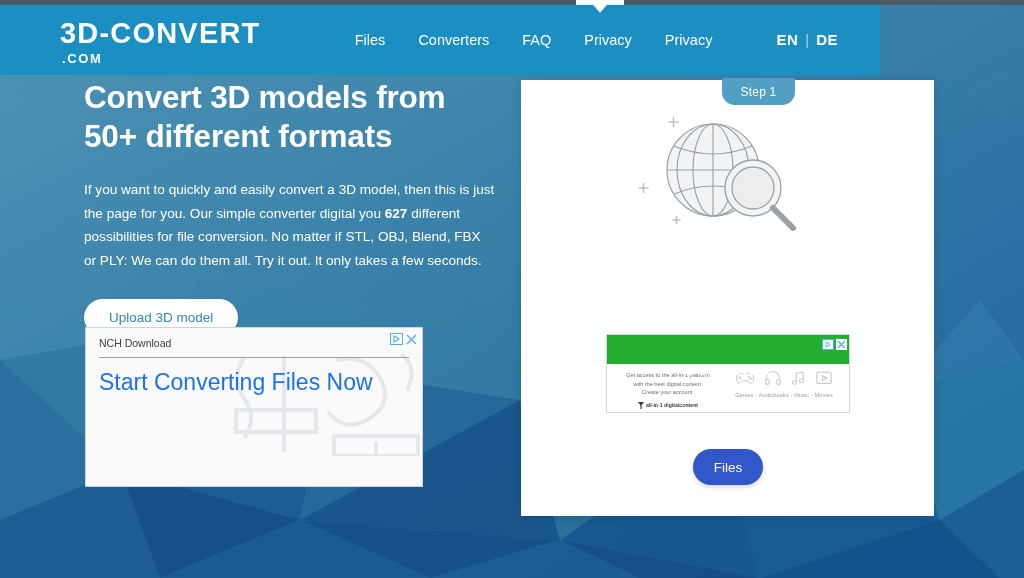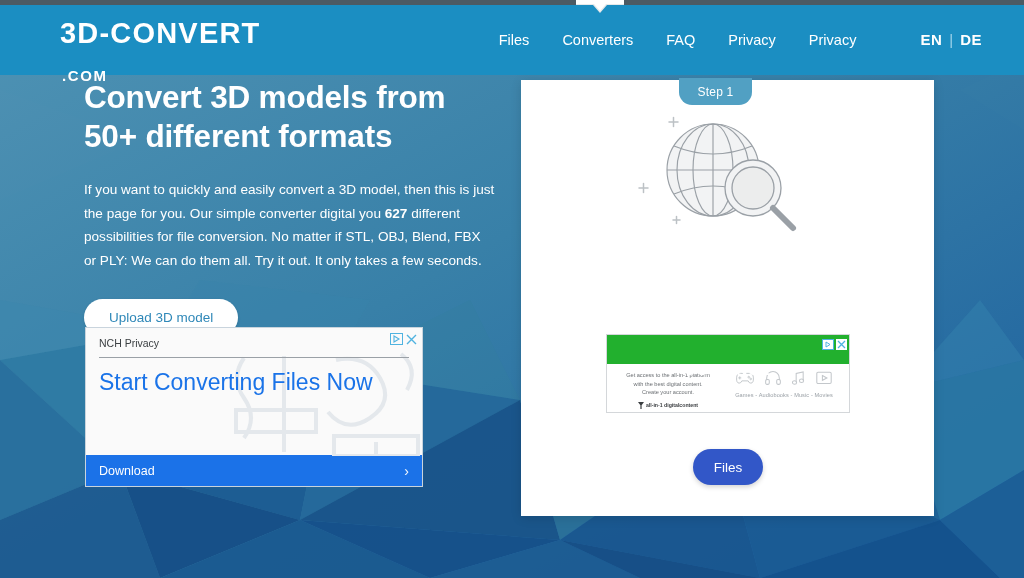--- a/index.html
+++ b/index.html
@@ -35,43 +35,43 @@
     top: 0; left: 576px;
     width: 48px; height: 14px;
     z-index: 41;
   }
   #notch svg { display: block; }
 
   
   #header {
     position: absolute;
     top: 5px; left: 0;
-    width: 1024px; height: 70px;
+    width: 880px; height: 70px;
     background: #1b8ec2;
     z-index: 30;
   }
   #logo {
     position: absolute;
     left: 60px; top: 14px;
     color: #ffffff;
     line-height: 1;
     user-select: none;
   }
   #logo-main {
     display: block;
     font-size: 29px;
     font-weight: bold;
     letter-spacing: 1.2px;
   }
   #logo-sub {
     display: block;
-    font-size: 15px;
+    font-size: 13px;
     font-weight: bold;
     letter-spacing: 1.6px;
-    margin-top: 20px;
+    margin-top: 4px;
     margin-left: 2px;
   }
   #nav {
     position: absolute;
     right: 18px; top: 26px;
     display: flex;
     align-items: center;
   }
   .nav-link {
     color: #ffffff;
@@ -210,21 +210,21 @@
   #card {
     position: absolute;
     left: 521px; top: 80px;
     width: 413px; height: 436px;
     background: #ffffff;
     z-index: 20;
     box-shadow: 0 2px 10px rgba(0,0,0,0.13);
   }
   #step-badge {
     position: absolute;
-    left: 679px; top: 78px;
+    left: 722px; top: 78px;
     width: 73px; height: 27px;
     background: #51a0c3;
     border-radius: 0 0 13px 13px;
     color: #ffffff;
     font-size: 12px;
     display: flex;
     align-items: center;
     justify-content: center;
     z-index: 25;
     letter-spacing: .2px;
@@ -463,29 +463,25 @@
           <polygon points="4,3 9,6 4,9" fill="none" stroke="#4fb3e0" stroke-width="1.1"></polygon>
         </svg>
       </span>
       <span>
         <svg width="11" height="11" viewBox="0 0 11 11">
           <path d="M1,1 L10,10 M10,1 L1,10" stroke="#4fb3e0" stroke-width="1.4" fill="none"></path>
         </svg>
       </span>
     </div>
 
-    <div id="ad-left-advertiser">NCH Privacy</div>
+    <div id="ad-left-advertiser">NCH Download</div>
     <div id="ad-left-rule"></div>
     <div id="ad-left-headline">Start Converting Files Now</div>
   </div>
 
-  <div id="ad-left-cta">
-    <span>Download</span>
-    <span id="ad-left-chevron">›</span>
-  </div>
 </div>
 
 <div id="card">
 
   <div id="illus">
     <svg width="190" height="140" viewBox="0 0 190 140">
       <g stroke="#9aa0a6" stroke-width="1.15" fill="none">
         <circle cx="80" cy="68" r="46" fill="#f2f3f4"></circle>
         <ellipse cx="80" cy="68" rx="20" ry="46"></ellipse>
         <ellipse cx="80" cy="68" rx="36" ry="46"></ellipse>

